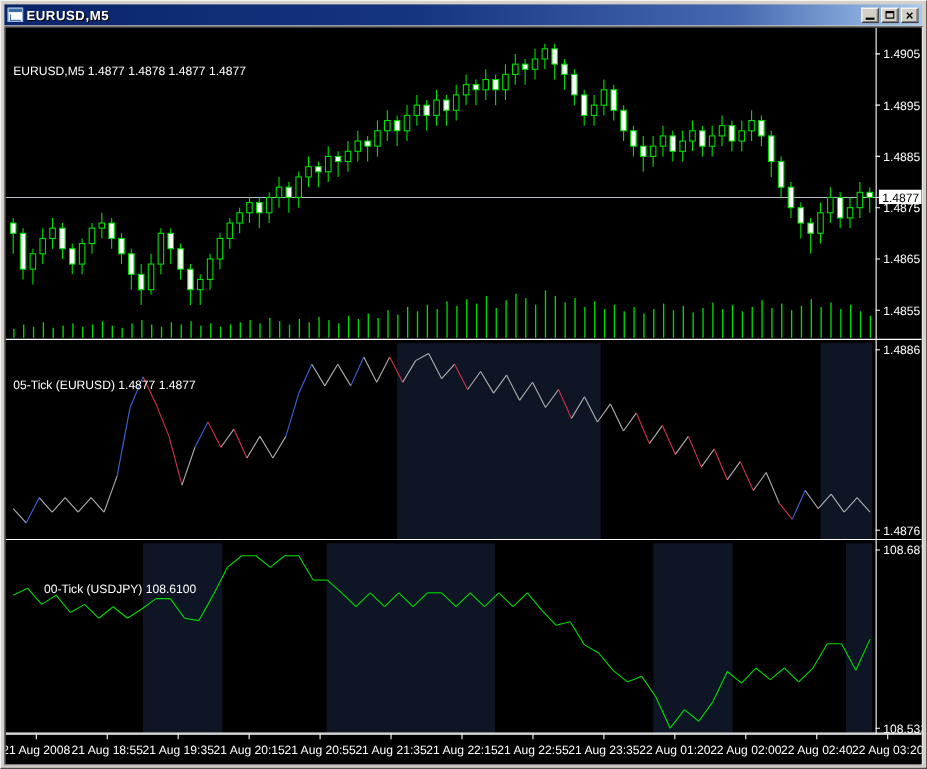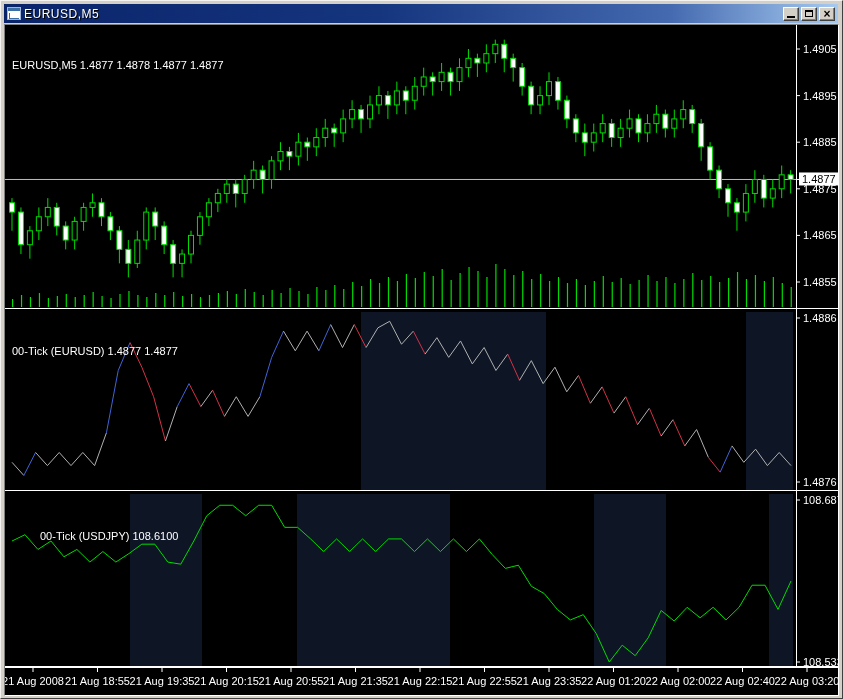--- a/index.html
+++ b/index.html
@@ -12,21 +12,21 @@
   .titlebar{
     position:absolute;left:3px;top:3px;width:834px;height:19px;
     background:linear-gradient(90deg,#0a246a 0%,#15357f 45%,#456ab0 80%,#a6caf0 100%);
     display:flex;align-items:center;padding:0 2px;box-sizing:border-box;
   }
   .title-icon{width:14px;height:13px;margin:0 3px 0 1px;position:relative;background:#fff;
     border:1px solid #9db4d8;box-sizing:border-box;}
   .title-icon .bar{position:absolute;left:0;top:0;right:0;height:3px;background:#3a6ea5;}
   .title-icon .spark{position:absolute;left:1px;top:5px;width:9px;height:5px;
     border-bottom:1px solid #3a6ea5;border-left:1px solid #3a6ea5;}
-  .title-text{color:#fff;font-size:12px;font-weight:normal;letter-spacing:0.5px;flex:1;
+  .title-text{color:#fff;font-size:12px;font-weight:bold;letter-spacing:0.5px;flex:1;
     text-shadow:1px 1px 0 #000;white-space:nowrap;}
   .winbtns{display:flex;gap:2px;margin-right:1px;}
   .winbtn{
     width:16px;height:14px;background:#d4d0c8;position:relative;
     border-top:1px solid #fff;border-left:1px solid #fff;
     border-right:1px solid #404040;border-bottom:1px solid #404040;
     box-shadow:inset -1px -1px 0 #808080;box-sizing:border-box;cursor:pointer;
     display:flex;align-items:center;justify-content:center;
   }
   .glyph-min{width:8px;height:2px;background:#000;margin-top:7px;}
@@ -63,21 +63,21 @@
           <span class="glyph-max"></span>
         </span>
       <span class="winbtn">
           <span class="glyph-close">×</span>
         </span>
     </span>
   </div>
 
   <div class="client">
     <div class="panel-label" id="lbl-main">EURUSD,M5  1.4877 1.4878 1.4877 1.4877</div>
-    <div class="panel-label" id="lbl-mid">00-Tick (EURUSD) 1.4877 1.4877</div>
+    <div class="panel-label" id="lbl-mid">05-Tick (EURUSD) 1.4877 1.4877</div>
     <div class="panel-label" id="lbl-bot">00-Tick (USDJPY) 108.6100</div>
     <svg id="cv" width="833" height="670">
         <rect x="356" y="287" width="185" height="178" fill="#0e1626"></rect>
         <rect x="741" y="287" width="47" height="178" fill="#0e1626"></rect>
         <rect x="125" y="469" width="72" height="172" fill="#0e1626"></rect>
         <rect x="292" y="469" width="153" height="172" fill="#0e1626"></rect>
         <rect x="589" y="469" width="72" height="172" fill="#0e1626"></rect>
         <rect x="764" y="469" width="24" height="172" fill="#0e1626"></rect>
         <line x1="0" y1="154.47999999999598" x2="791" y2="154.47999999999598" stroke="#b9bfc9" stroke-width="1"></line>
         <rect x="7" y="274" width="1.2" height="8" fill="#00dc00"></rect>

